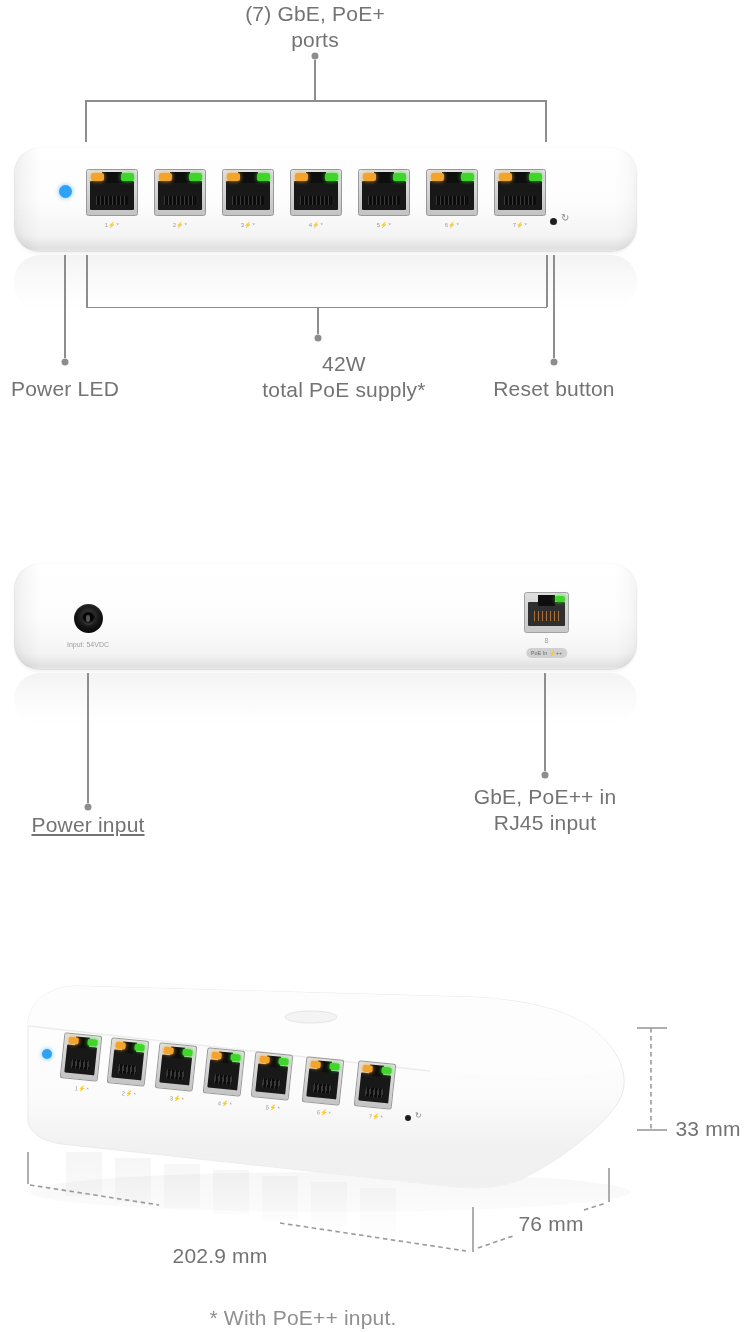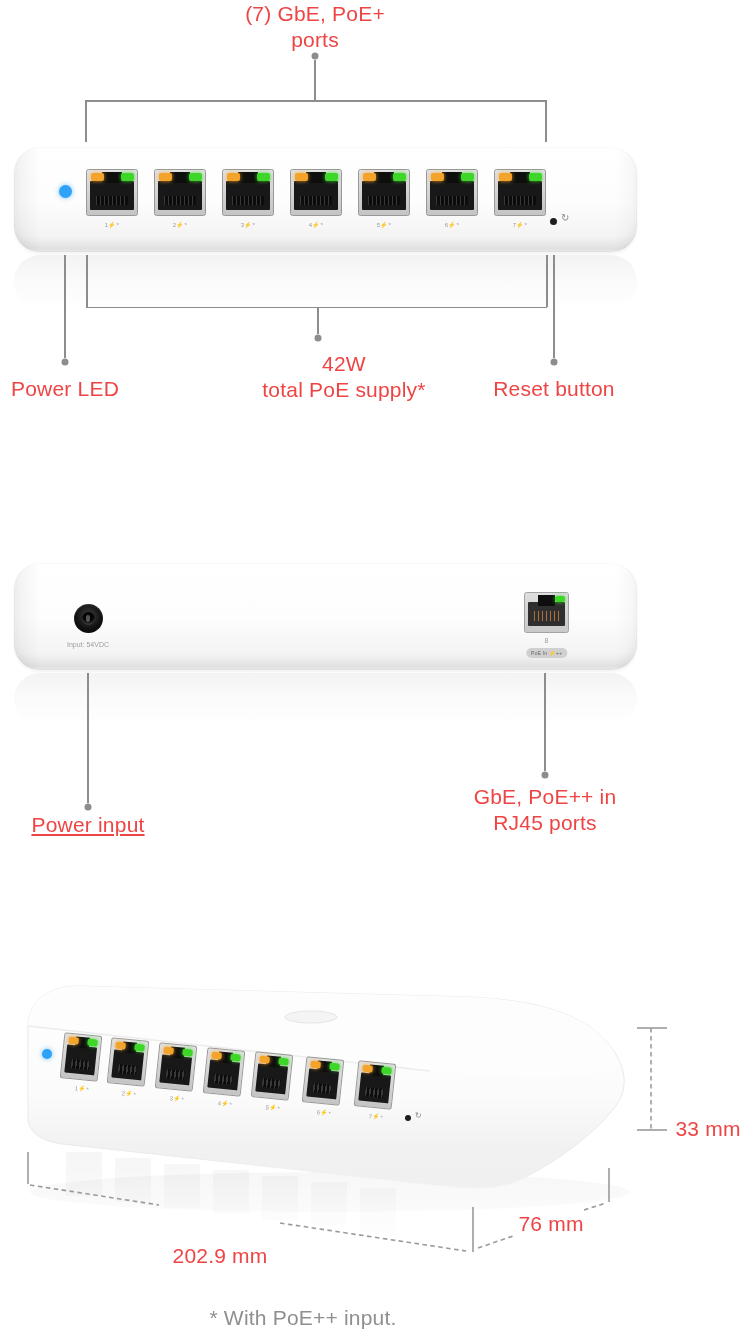--- a/index.html
+++ b/index.html
@@ -1,21 +1,21 @@
 <!DOCTYPE html>
 <html><head>
 <meta charset="utf-8">
 <style>
   * { margin:0; padding:0; box-sizing:border-box; }
   html,body { background:#ffffff; }
   body { font-family:"Liberation Sans", sans-serif; }
   #page { position:relative; width:750px; height:1332px; background:#fff; overflow:hidden; }
 
   .lbl { position:absolute; transform:translateX(-50%); font-size:21px; line-height:26px;
-         color:#ef4444; white-space:nowrap; text-align:center; letter-spacing:.2px; }
+         color:#737373; white-space:nowrap; text-align:center; letter-spacing:.2px; }
   .lbl.muted { color:#8f8f8f; }
 
   .vline { position:absolute; width:1.5px; background:#8d8d8d; }
   .hline { position:absolute; height:1.5px; background:#8d8d8d; }
   .cdot  { position:absolute; width:7px; height:7px; border-radius:50%; background:#8d8d8d;
            transform:translate(-50%,-50%); }
 
   .slab { position:absolute; border-radius:26px;
           background:linear-gradient(180deg,#ffffff 0%,#fdfdfd 52%,#f4f4f4 84%,#e7e7e7 96%,#efefef 100%);
           box-shadow: inset 0 0 0 1px rgba(0,0,0,0.02), inset 0 -6px 10px rgba(0,0,0,0.04), 0 2px 3px rgba(0,0,0,0.05); }
@@ -199,21 +199,21 @@
     <div class="slab-reflect" style="left:14px; top:673px; width:623px; height:52px;"></div>
 
     <div class="vline" style="left:87.25px; top:673px; height:130px;"></div>
     <div class="cdot" style="left:88px; top:807px;"></div>
     <div class="lbl" style="left:88px; top:812px;text-decoration:underline;">Power input</div>
 
     <div class="vline" style="left:544.25px; top:673px; height:98px;"></div>
     <div class="cdot" style="left:545px; top:775px;"></div>
     <div class="lbl" style="left:545px; top:784px;">
       <div>GbE, PoE++ in</div>
-      <div>RJ45 ports</div>
+      <div>RJ45 input</div>
     </div>
   </div>
 
   <div>
     <svg style="position:absolute; left:0; top:960px;" width="750" height="372" viewBox="0 0 750 372">
       <defs>
         <linearGradient id="bodyg" x1="0" y1="0" x2="0" y2="1">
           <stop offset="0" stop-color="#ffffff"></stop>
           <stop offset="0.55" stop-color="#fbfbfb"></stop>
           <stop offset="0.88" stop-color="#eeeeee"></stop>

